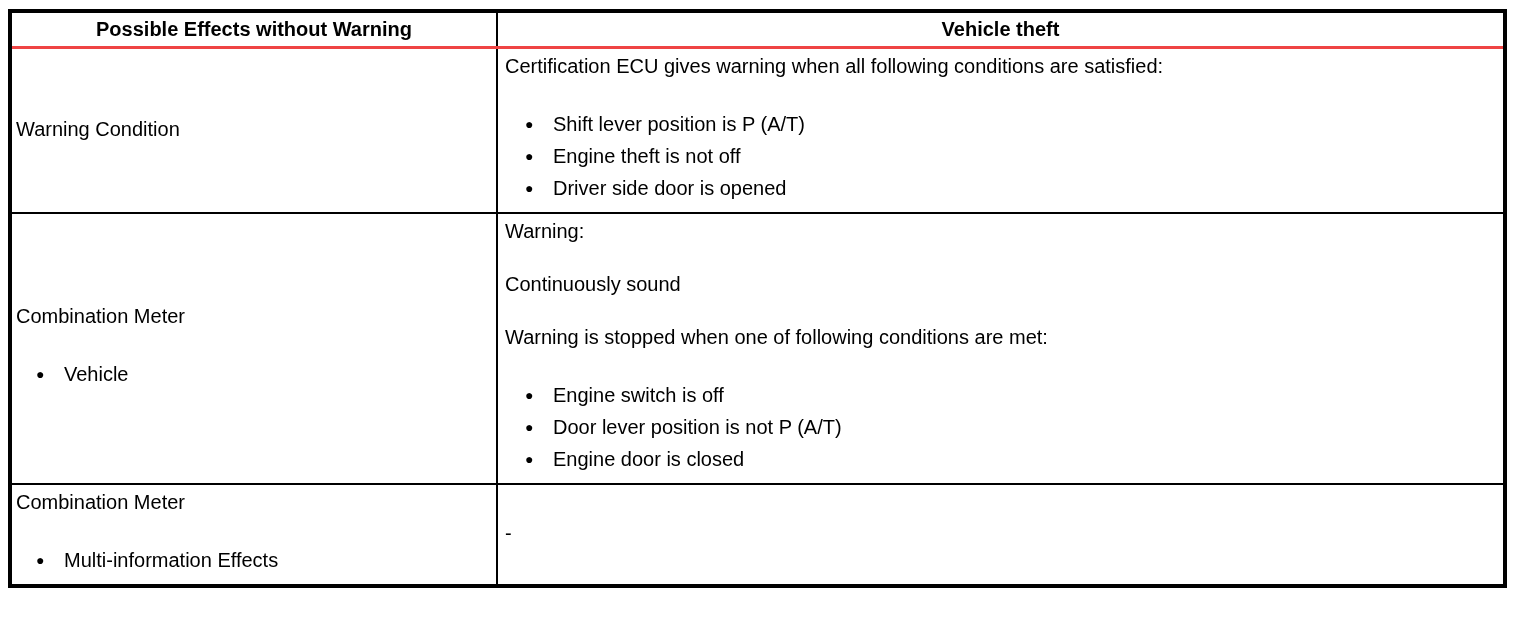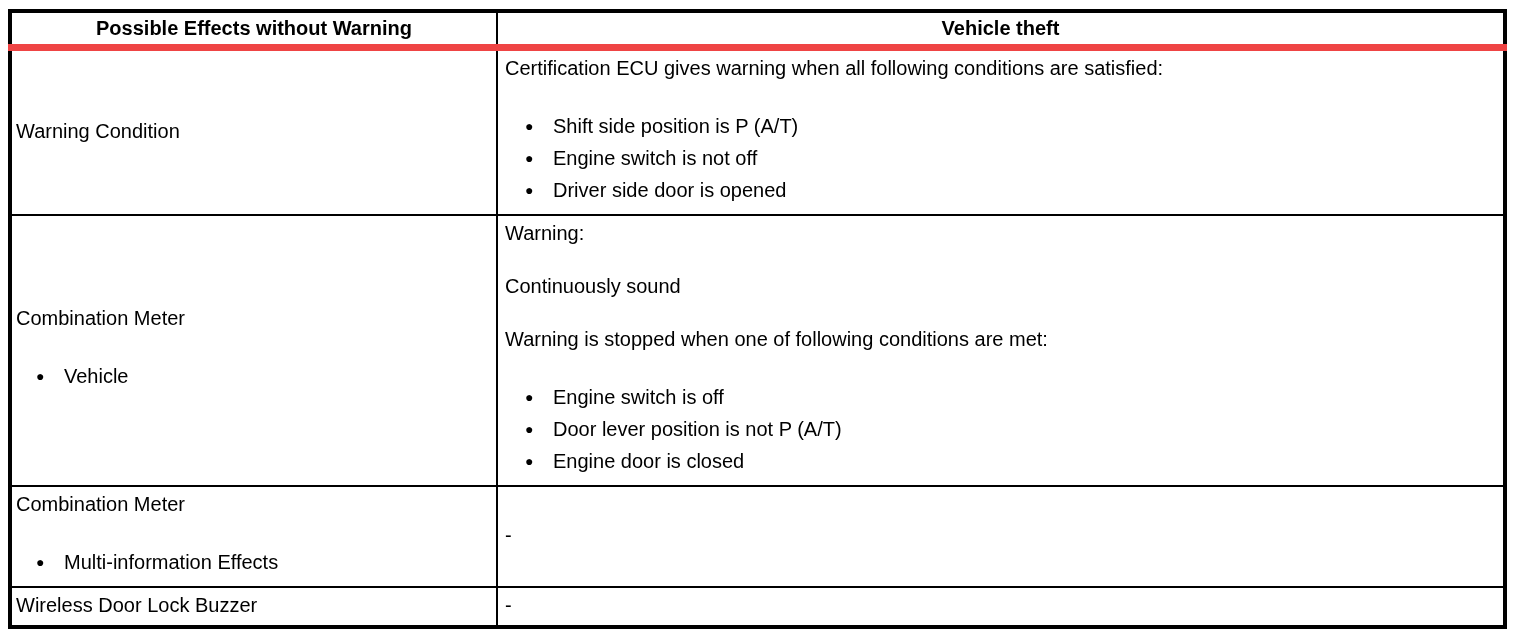--- a/index.html
+++ b/index.html
@@ -23,21 +23,21 @@
     border: 4px solid #000000;
   }
   .doc-table th,
   .doc-table td {
     border: 2px solid #000000;
     vertical-align: middle;
     padding: 6px 6px 8px 4px;
     overflow: hidden;
   }
   .doc-table thead th {
-    border-bottom: 7px solid #ef4444;
+    border-bottom: 3px solid #ef4444;
     font-weight: bold;
     text-align: center;
     height: 36px;
     padding: 2px 4px;
   }
   td.label-cell   { padding-left: 4px; margin-top: 38px; }
   td.content-cell { padding-left: 7px; }
 
   .row-warning-condition   { height: 164px; }
   .row-buzzer              { height: 269px; }
@@ -86,25 +86,25 @@
   <tbody>
     <tr class="row-warning-condition">
       <td class="label-cell">
         <p class="line">Warning Condition</p>
       </td>
       <td class="content-cell">
         <p class="line">Certification ECU gives warning when all following conditions are satisfied:</p>
         <ul class="bullets">
           <li>
             <span class="dot">●</span>
-            <span>Shift side position is P (A/T)</span>
+            <span>Shift lever position is P (A/T)</span>
           </li>
           <li>
             <span class="dot">●</span>
-            <span>Engine switch is not off</span>
+            <span>Engine theft is not off</span>
           </li>
           <li>
             <span class="dot">●</span>
             <span>Driver side door is opened</span>
           </li>
         </ul>
       </td>
     </tr>
 
     <tr class="row-buzzer">
@@ -146,22 +146,14 @@
             <span class="dot">●</span>
             <span>Multi-information Effects</span>
           </li>
         </ul>
       </td>
       <td class="content-cell">
         <span class="dash">-</span>
       </td>
     </tr>
 
-    <tr class="row-wireless">
-      <td class="label-cell">
-        <span>Wireless Door Lock Buzzer</span>
-      </td>
-      <td class="content-cell">
-        <span class="dash">-</span>
-      </td>
-    </tr>
   </tbody>
 </table>
 
 </body></html>

